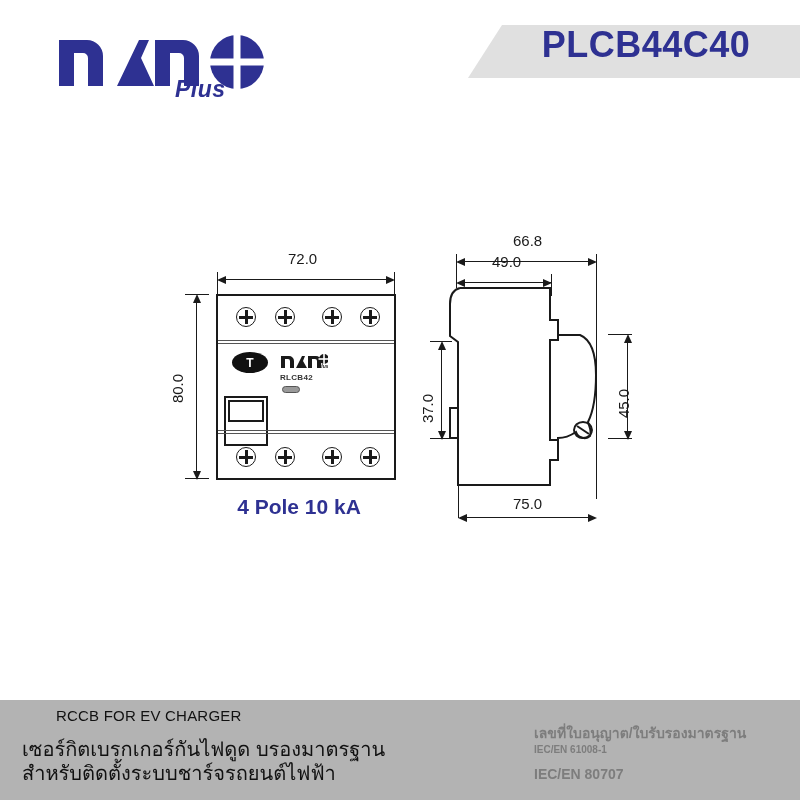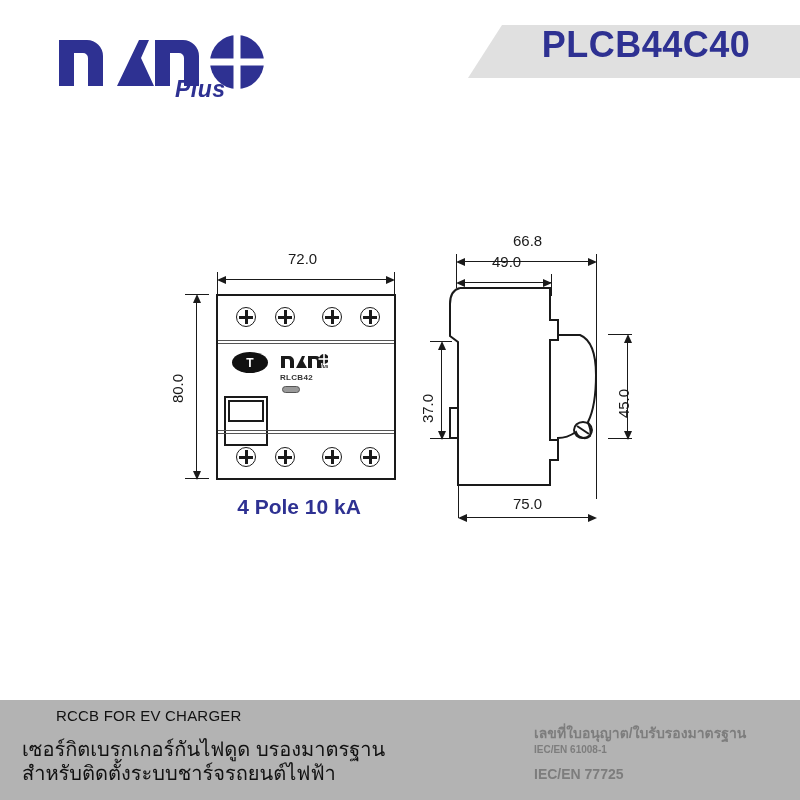--- a/index.html
+++ b/index.html
@@ -297,15 +297,15 @@
     <div class="arrow right" style="left:588px; top:304px;"></div>
   </div>
 
 
   <div class="footer-band"></div>
   <div class="footer-title">RCCB FOR EV CHARGER</div>
   <div class="footer-th1">เซอร์กิตเบรกเกอร์กันไฟดูด บรองมาตรฐาน</div>
   <div class="footer-th2">สำหรับติดตั้งระบบชาร์จรถยนต์ไฟฟ้า</div>
   <div class="cert-th">เลขที่ใบอนุญาต/ใบรับรองมาตรฐาน</div>
   <div class="cert-1">IEC/EN 61008-1</div>
-  <div class="cert-2">IEC/EN 77725</div>
+  <div class="cert-2">IEC/EN 80707</div>
 
 </div>
 
 </body></html>

